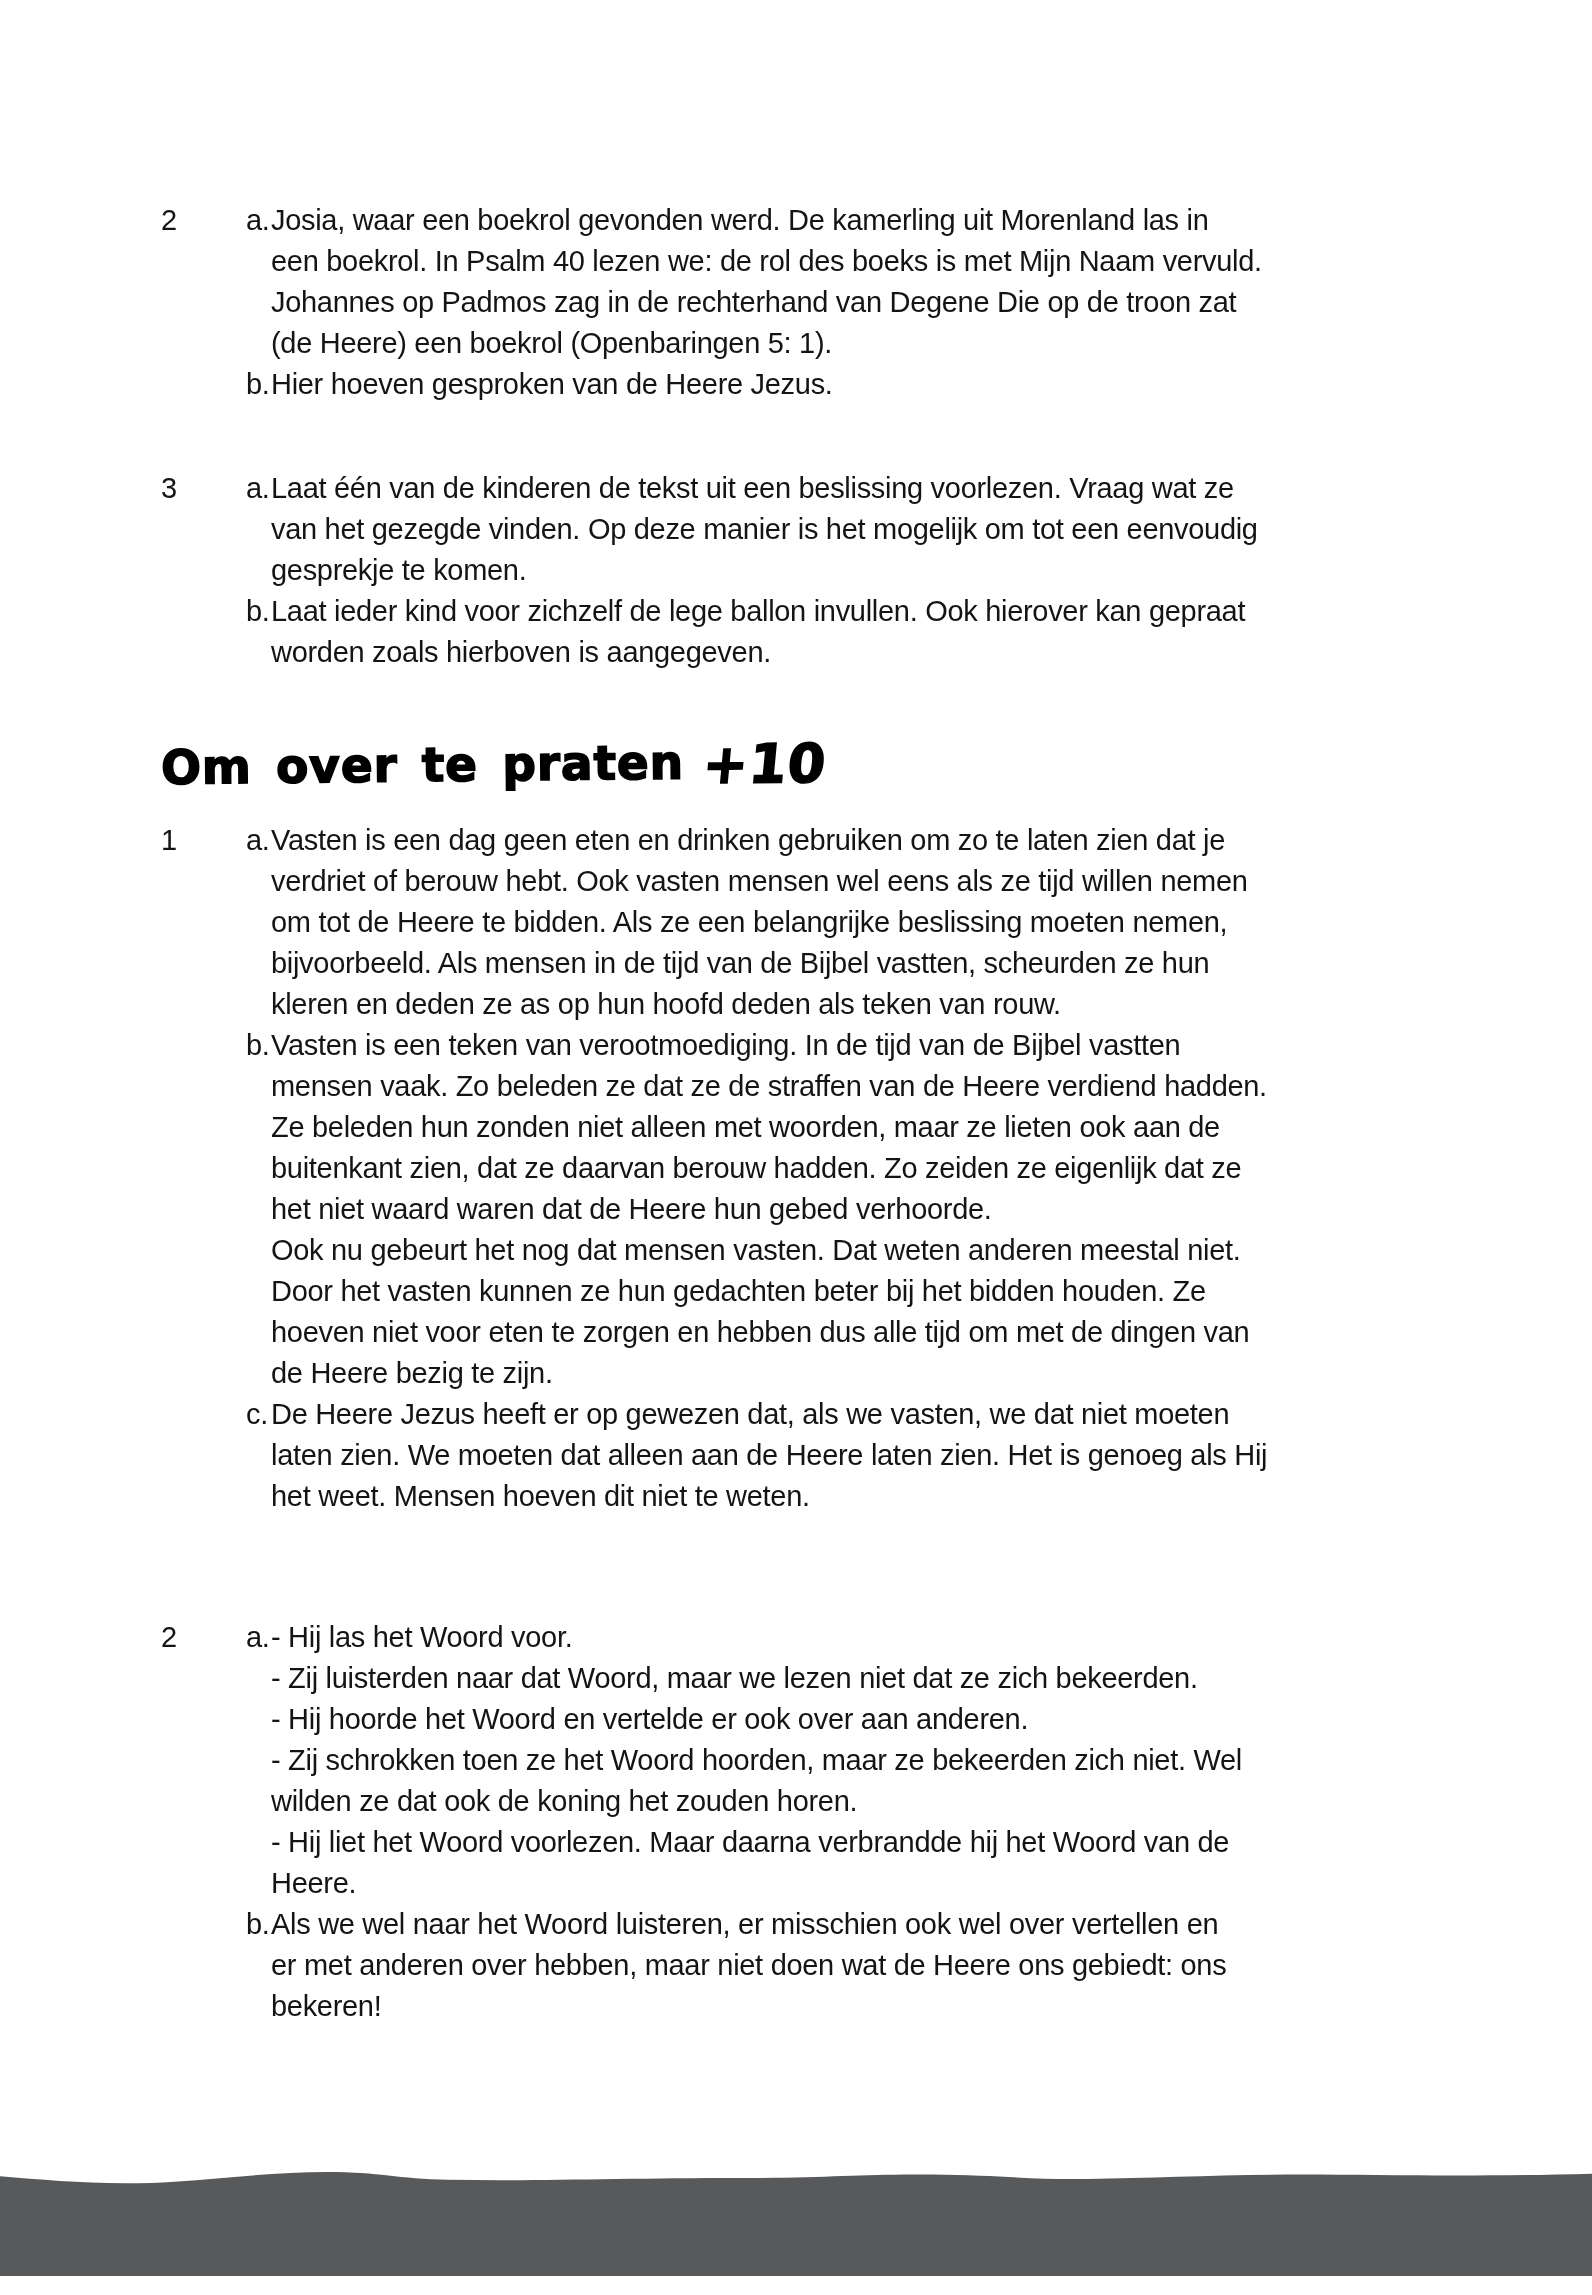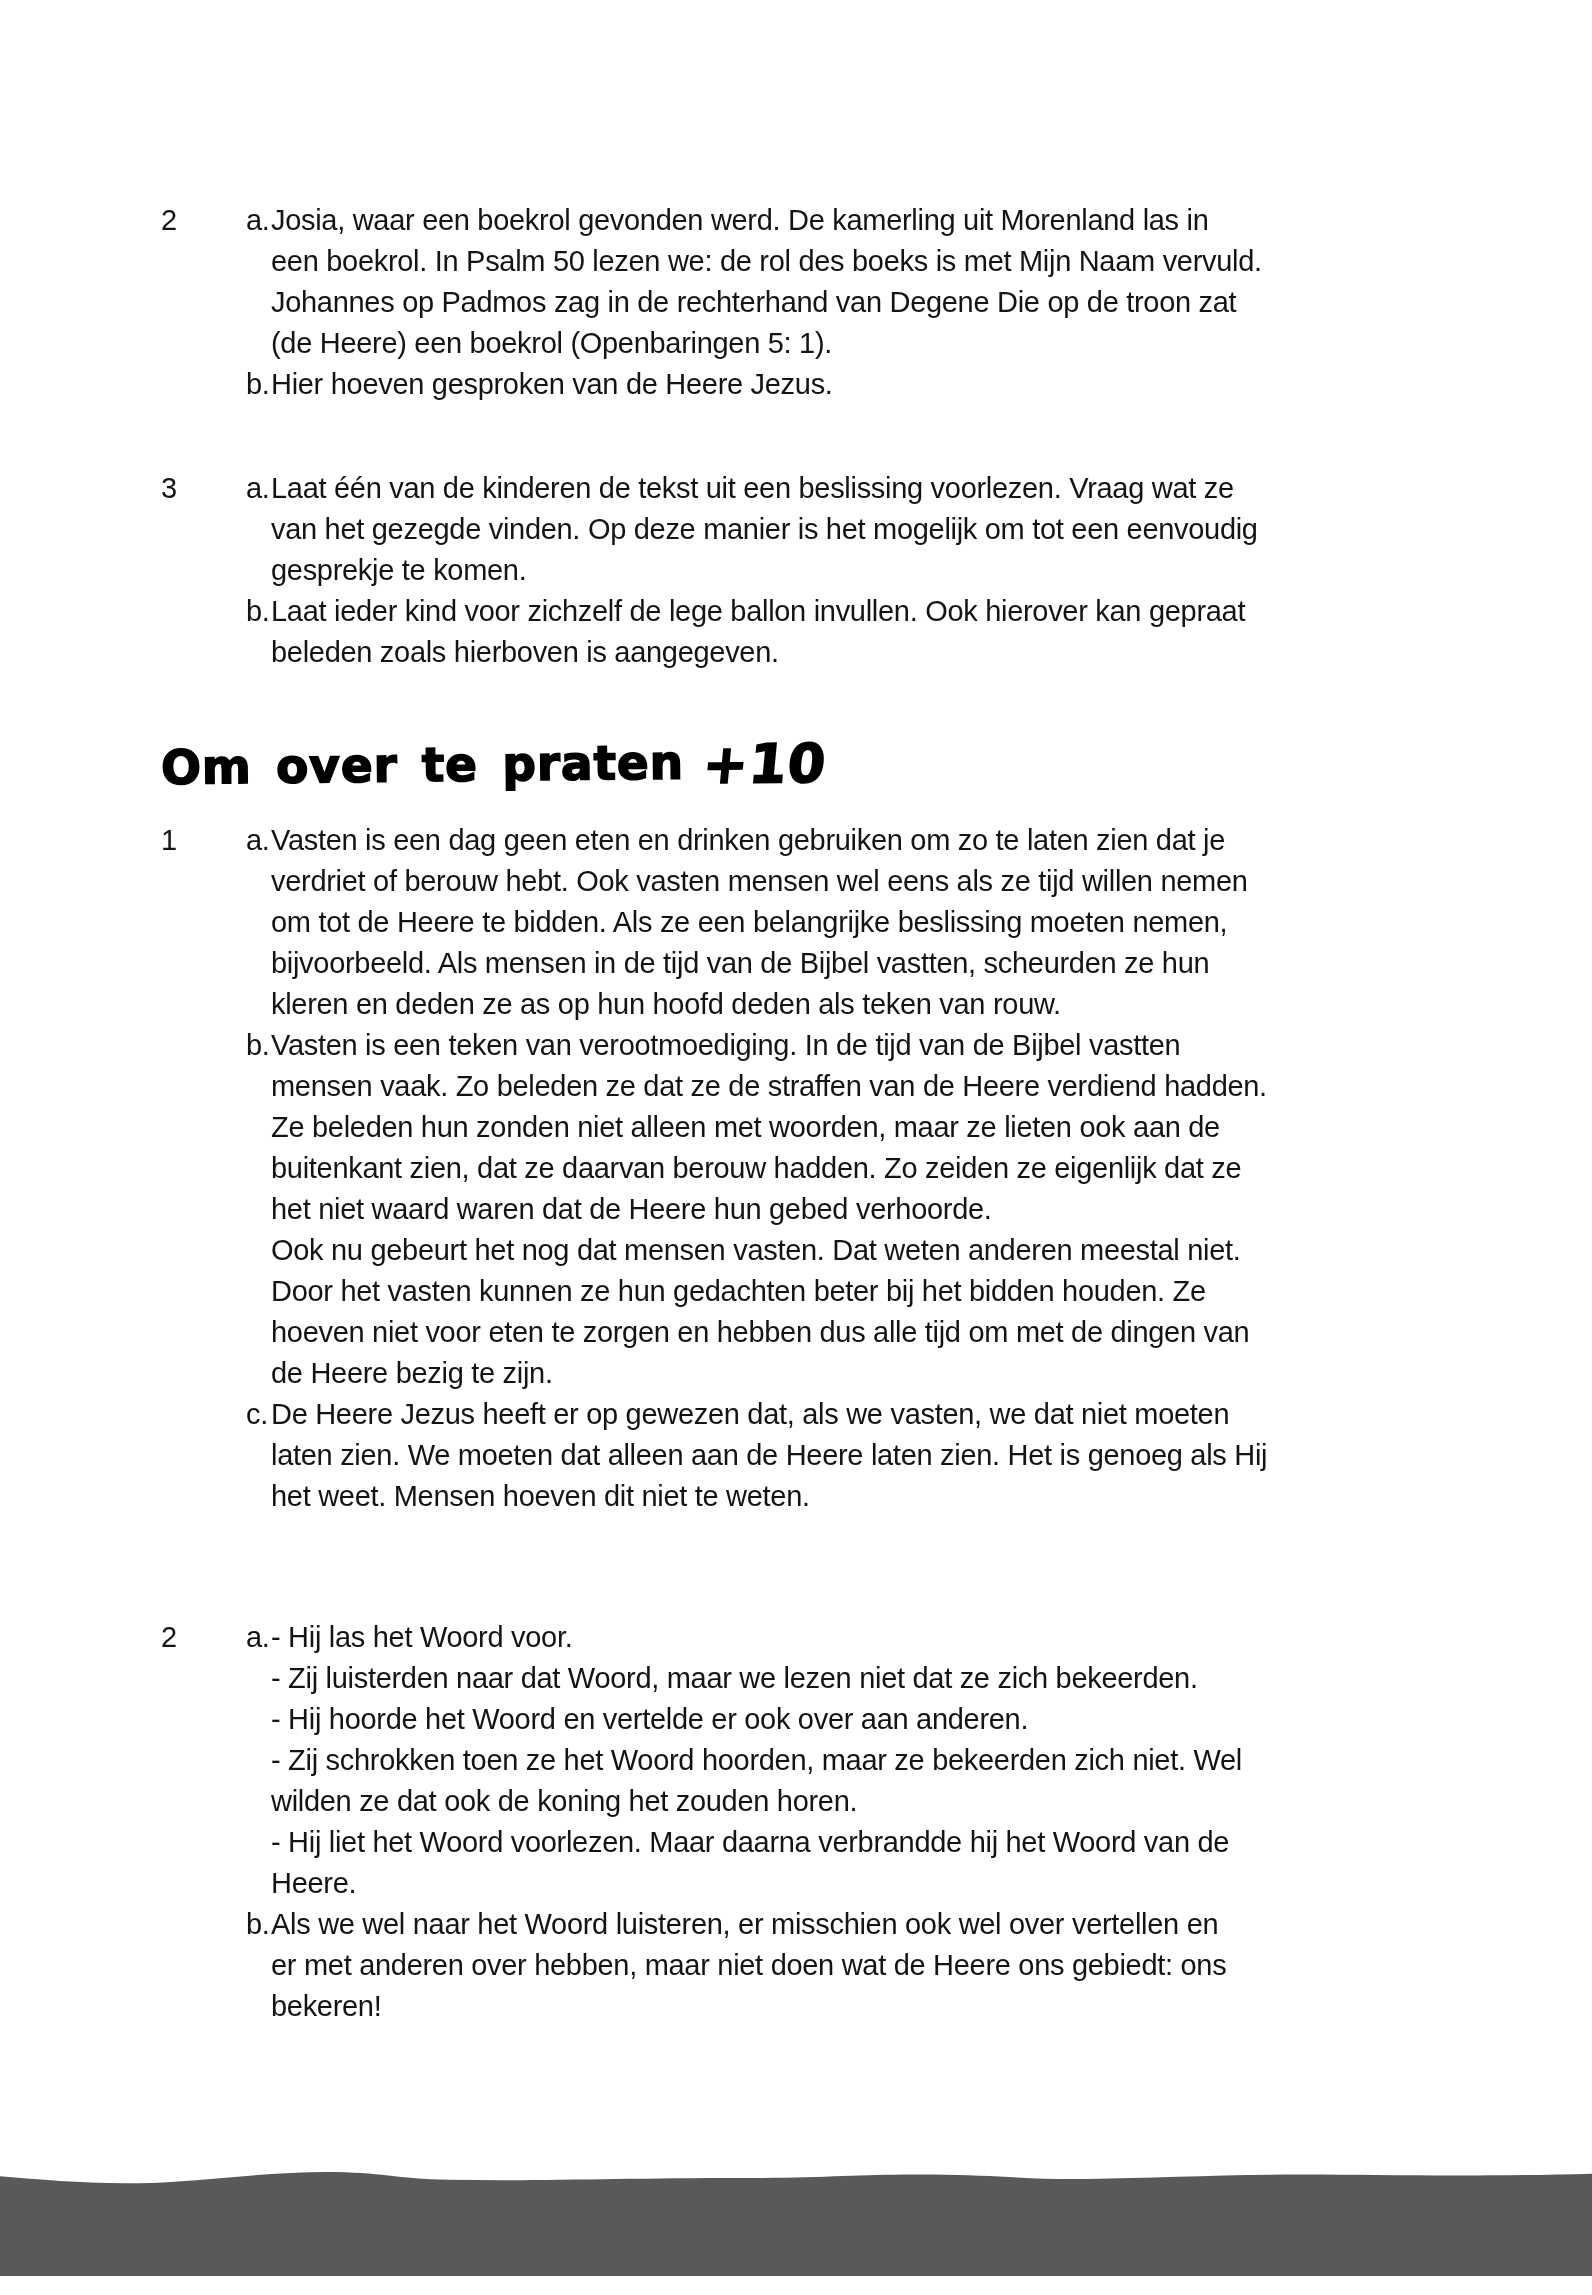--- a/index.html
+++ b/index.html
@@ -79,21 +79,21 @@
   <main class="content">
 
     <section>
 
       <div class="entry">
         <div class="num">2</div>
         <div class="parts">
           <div class="part">
             <div class="plabel">a.</div>
             <div class="ptext">Josia, waar een boekrol gevonden werd. De kamerling uit Morenland las in
-een boekrol. In Psalm 50 lezen we: de rol des boeks is met Mijn Naam vervuld.
+een boekrol. In Psalm 40 lezen we: de rol des boeks is met Mijn Naam vervuld.
 Johannes op Padmos zag in de rechterhand van Degene Die op de troon zat
 (de Heere) een boekrol (Openbaringen 5: 1).</div>
           </div>
           <div class="part">
             <div class="plabel">b.</div>
             <div class="ptext">Hier hoeven gesproken van de Heere Jezus.</div>
           </div>
         </div>
       </div>
 
@@ -102,21 +102,21 @@
         <div class="parts">
           <div class="part">
             <div class="plabel">a.</div>
             <div class="ptext">Laat één van de kinderen de tekst uit een beslissing voorlezen. Vraag wat ze
 van het gezegde vinden. Op deze manier is het mogelijk om tot een eenvoudig
 gesprekje te komen.</div>
           </div>
           <div class="part">
             <div class="plabel">b.</div>
             <div class="ptext">Laat ieder kind voor zichzelf de lege ballon invullen. Ook hierover kan gepraat
-beleden zoals hierboven is aangegeven.</div>
+worden zoals hierboven is aangegeven.</div>
           </div>
         </div>
       </div>
 
     </section>
 
     <h1 class="heading"><span>Om over te praten</span><span class="badge">+10</span></h1>
 
     <section>
 

